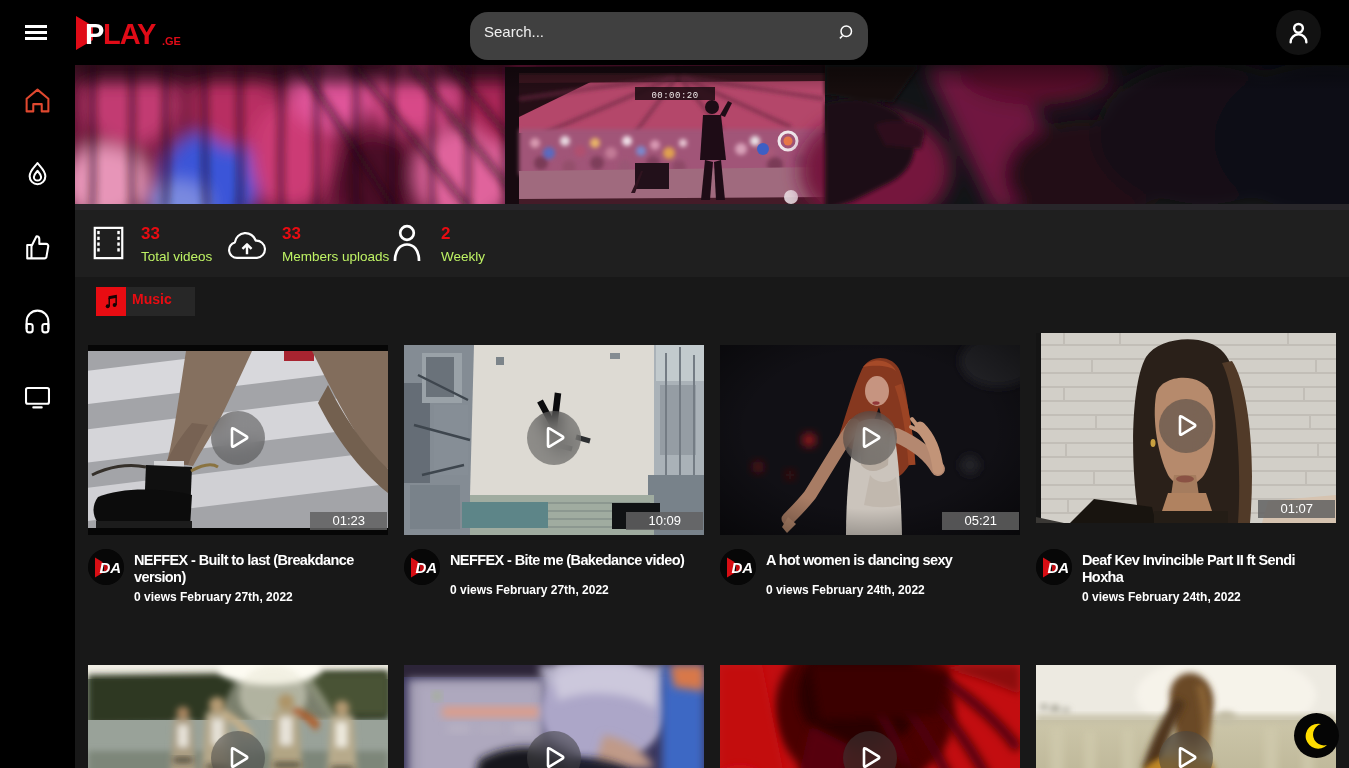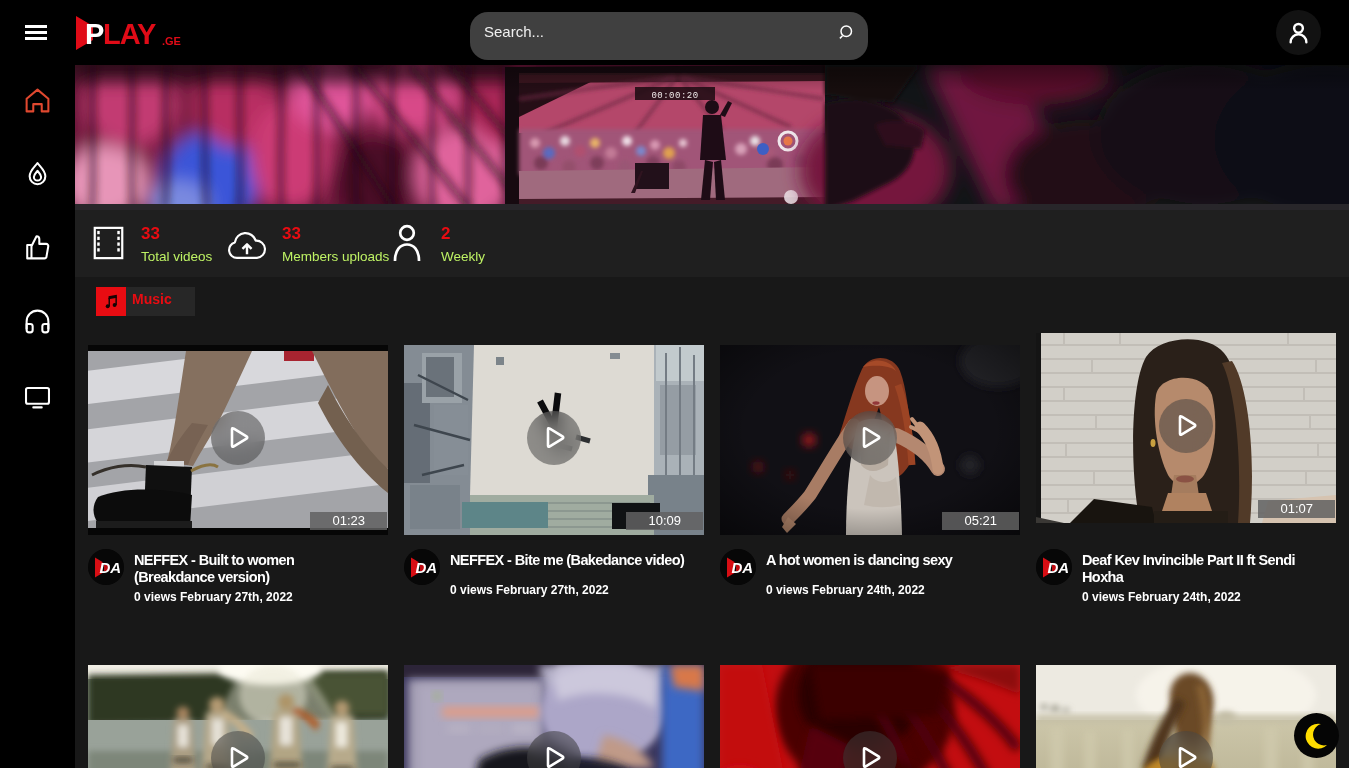--- a/index.html
+++ b/index.html
@@ -390,21 +390,21 @@
     </div>
 <span class="dur">01:07</span>
 </div>
 
 <div class="avatar" style="left:88px;top:549px"><svg width="36" height="36" viewBox="0 0 36 36">
       <circle cx="18" cy="18" r="18" fill="#070707"></circle>
       <polygon points="7,8.5 14.5,13 14.5,24 7,28.5" fill="#d80e14"></polygon>
       <rect x="16" y="16" width="5.5" height="6" fill="#c00a10"></rect>
       <text x="11.5" y="24" font-size="15" font-weight="bold" font-style="italic" fill="#fff" font-family="Liberation Sans,sans-serif">DA</text>
     </svg></div>
-<div class="title" style="left:134px;top:552px">NEFFEX - Built to women (Breakdance version)</div>
+<div class="title" style="left:134px;top:552px">NEFFEX - Built to last (Breakdance version)</div>
 <div class="meta" style="left:134px;top:590px">0 views February 27th, 2022</div>
 <div class="avatar" style="left:404px;top:549px"><svg width="36" height="36" viewBox="0 0 36 36">
       <circle cx="18" cy="18" r="18" fill="#070707"></circle>
       <polygon points="7,8.5 14.5,13 14.5,24 7,28.5" fill="#d80e14"></polygon>
       <rect x="16" y="16" width="5.5" height="6" fill="#c00a10"></rect>
       <text x="11.5" y="24" font-size="15" font-weight="bold" font-style="italic" fill="#fff" font-family="Liberation Sans,sans-serif">DA</text>
     </svg></div>
 <div class="title" style="left:450px;top:552px">NEFFEX - Bite me (Bakedance video)</div>
 <div class="meta" style="left:450px;top:583px">0 views February 27th, 2022</div>
 <div class="avatar" style="left:720px;top:549px"><svg width="36" height="36" viewBox="0 0 36 36">

